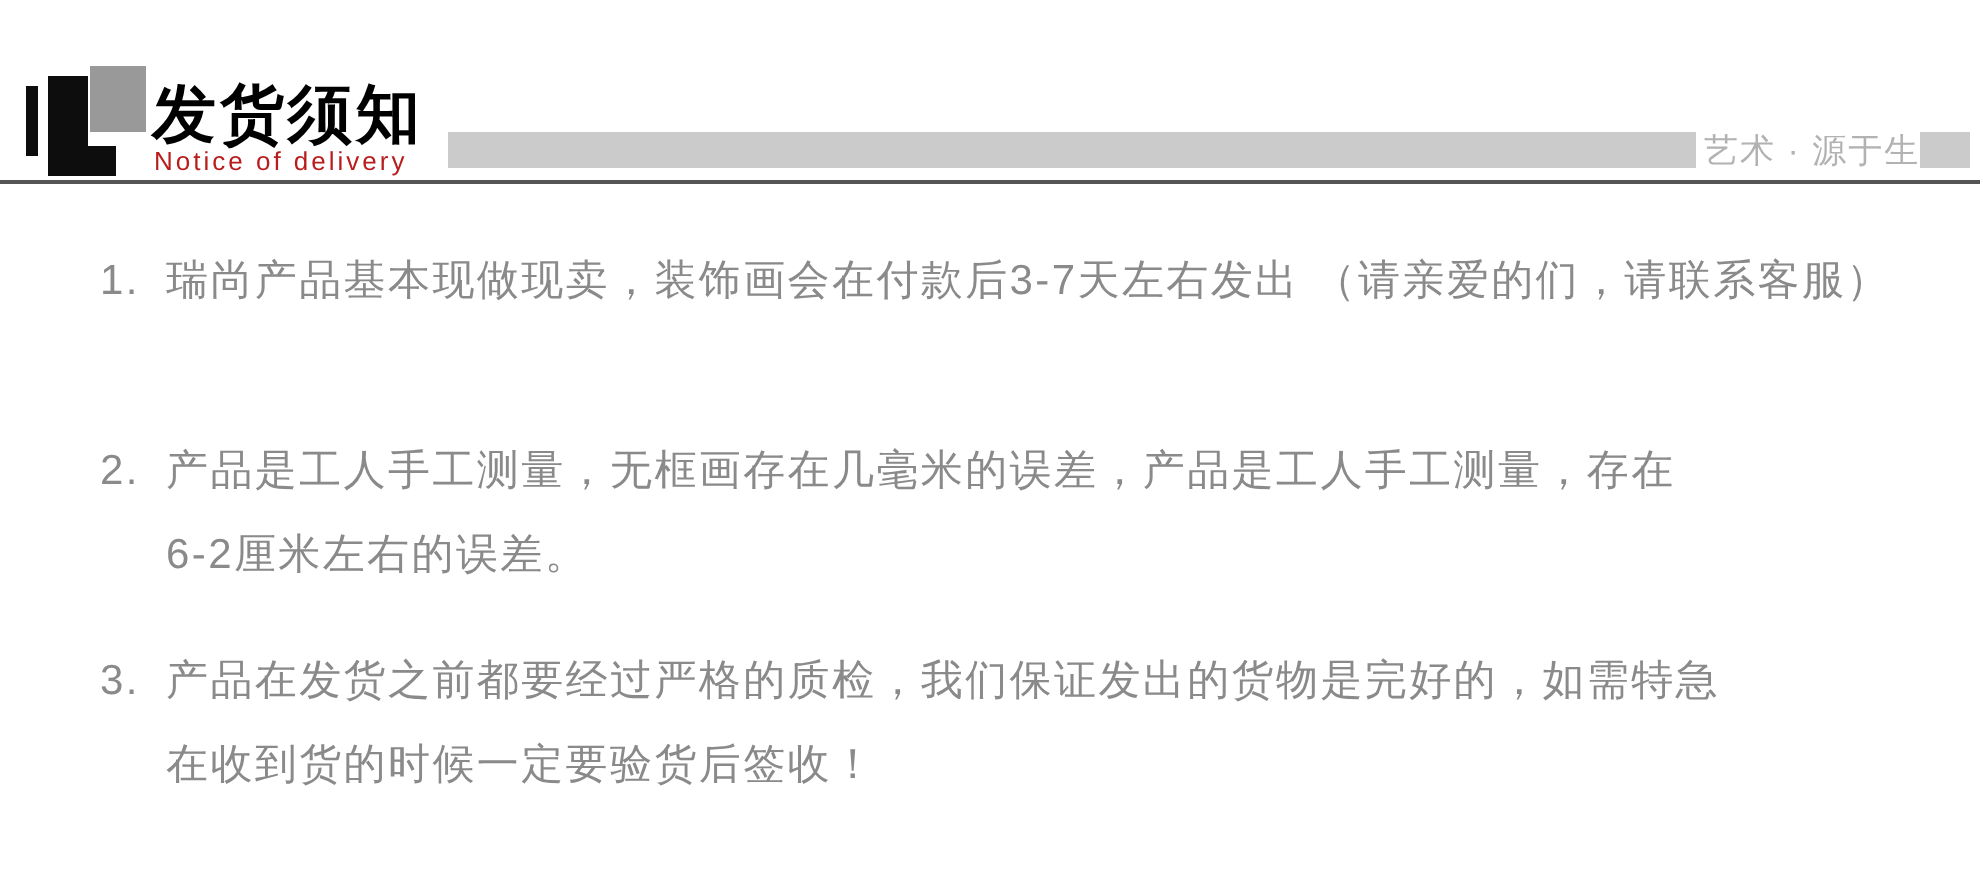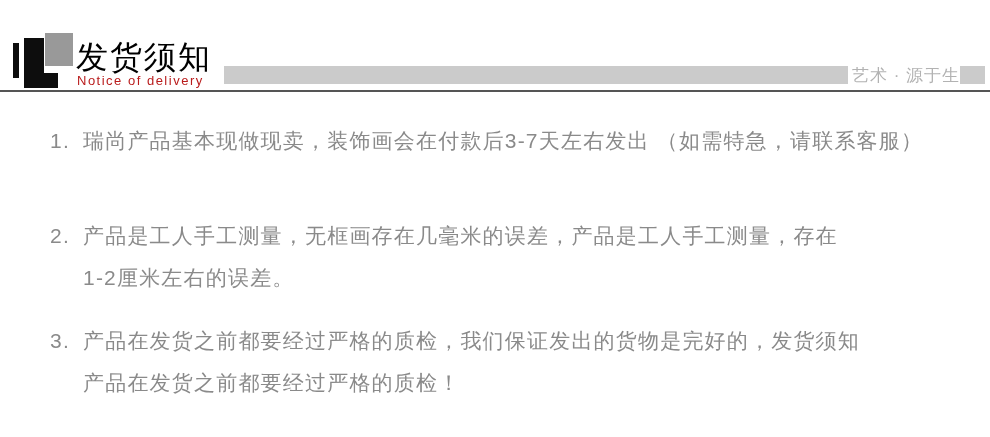--- a/index.html
+++ b/index.html
@@ -11,21 +11,21 @@
     overflow:hidden;
     font-family:"Liberation Sans","DejaVu Sans",sans-serif;
   }
   
   .logo-thin  { position:absolute; left:13px; top:43px; width:6px;  height:35px; background:#0d0d0d; }
   .logo-l     { position:absolute; left:24px; top:38px; width:20px; height:50px; background:#0d0d0d; }
   .logo-l::after { content:""; position:absolute; left:0; bottom:0; width:34px; height:15px; background:#0d0d0d; }
   .logo-gray  { position:absolute; left:45px; top:33px; width:28px; height:33px; background:#999999; }
   .title {
     position:absolute; left:76px; top:40px;
-    font-size:32px; line-height:34px; font-weight:normal;
+    font-size:32px; line-height:34px; font-weight:bold;
     letter-spacing:2px; color:#000000; white-space:nowrap;
   }
   .subtitle {
     position:absolute; left:77px; top:73px;
     font-size:13px; letter-spacing:1.5px; color:#b91c1c; white-space:nowrap;
   }
   .header-bar  { position:absolute; left:224px; top:66px; width:624px; height:18px; background:#cbcbcb; }
   .tagline {
     position:absolute; left:852px; top:64px;
     font-size:17px; letter-spacing:1px; color:#b2b2b2; white-space:nowrap;
@@ -59,29 +59,29 @@
     <div class="header-bar"></div>
     <div class="tagline">艺术 · 源于生活</div>
     <div class="tag-square"></div>
     <div class="divider"></div>
   </header>
 
   <main>
 
     <div class="notice" id="notice-1">
       <span class="num">1.</span>
-      <p>瑞尚产品基本现做现卖，装饰画会在付款后3-7天左右发出 （如需特急，请联系客服）</p>
+      <p>瑞尚产品基本现做现卖，装饰画会在付款后3-7天左右发出 （请亲爱的们，请联系客服）</p>
     </div>
 
     <div class="notice" id="notice-2">
       <span class="num">2.</span>
       <p>产品是工人手工测量，无框画存在几毫米的误差，产品是工人手工测量，存在</p>
-      <p>1-2厘米左右的误差。</p>
+      <p>6-2厘米左右的误差。</p>
     </div>
 
     <div class="notice" id="notice-3">
       <span class="num">3.</span>
-      <p>产品在发货之前都要经过严格的质检，我们保证发出的货物是完好的，发货须知</p>
-      <p>产品在发货之前都要经过严格的质检！</p>
+      <p>产品在发货之前都要经过严格的质检，我们保证发出的货物是完好的，如需特急</p>
+      <p>在收到货的时候一定要验货后签收！</p>
     </div>
 
   </main>
 </div>
 
 </body></html>

